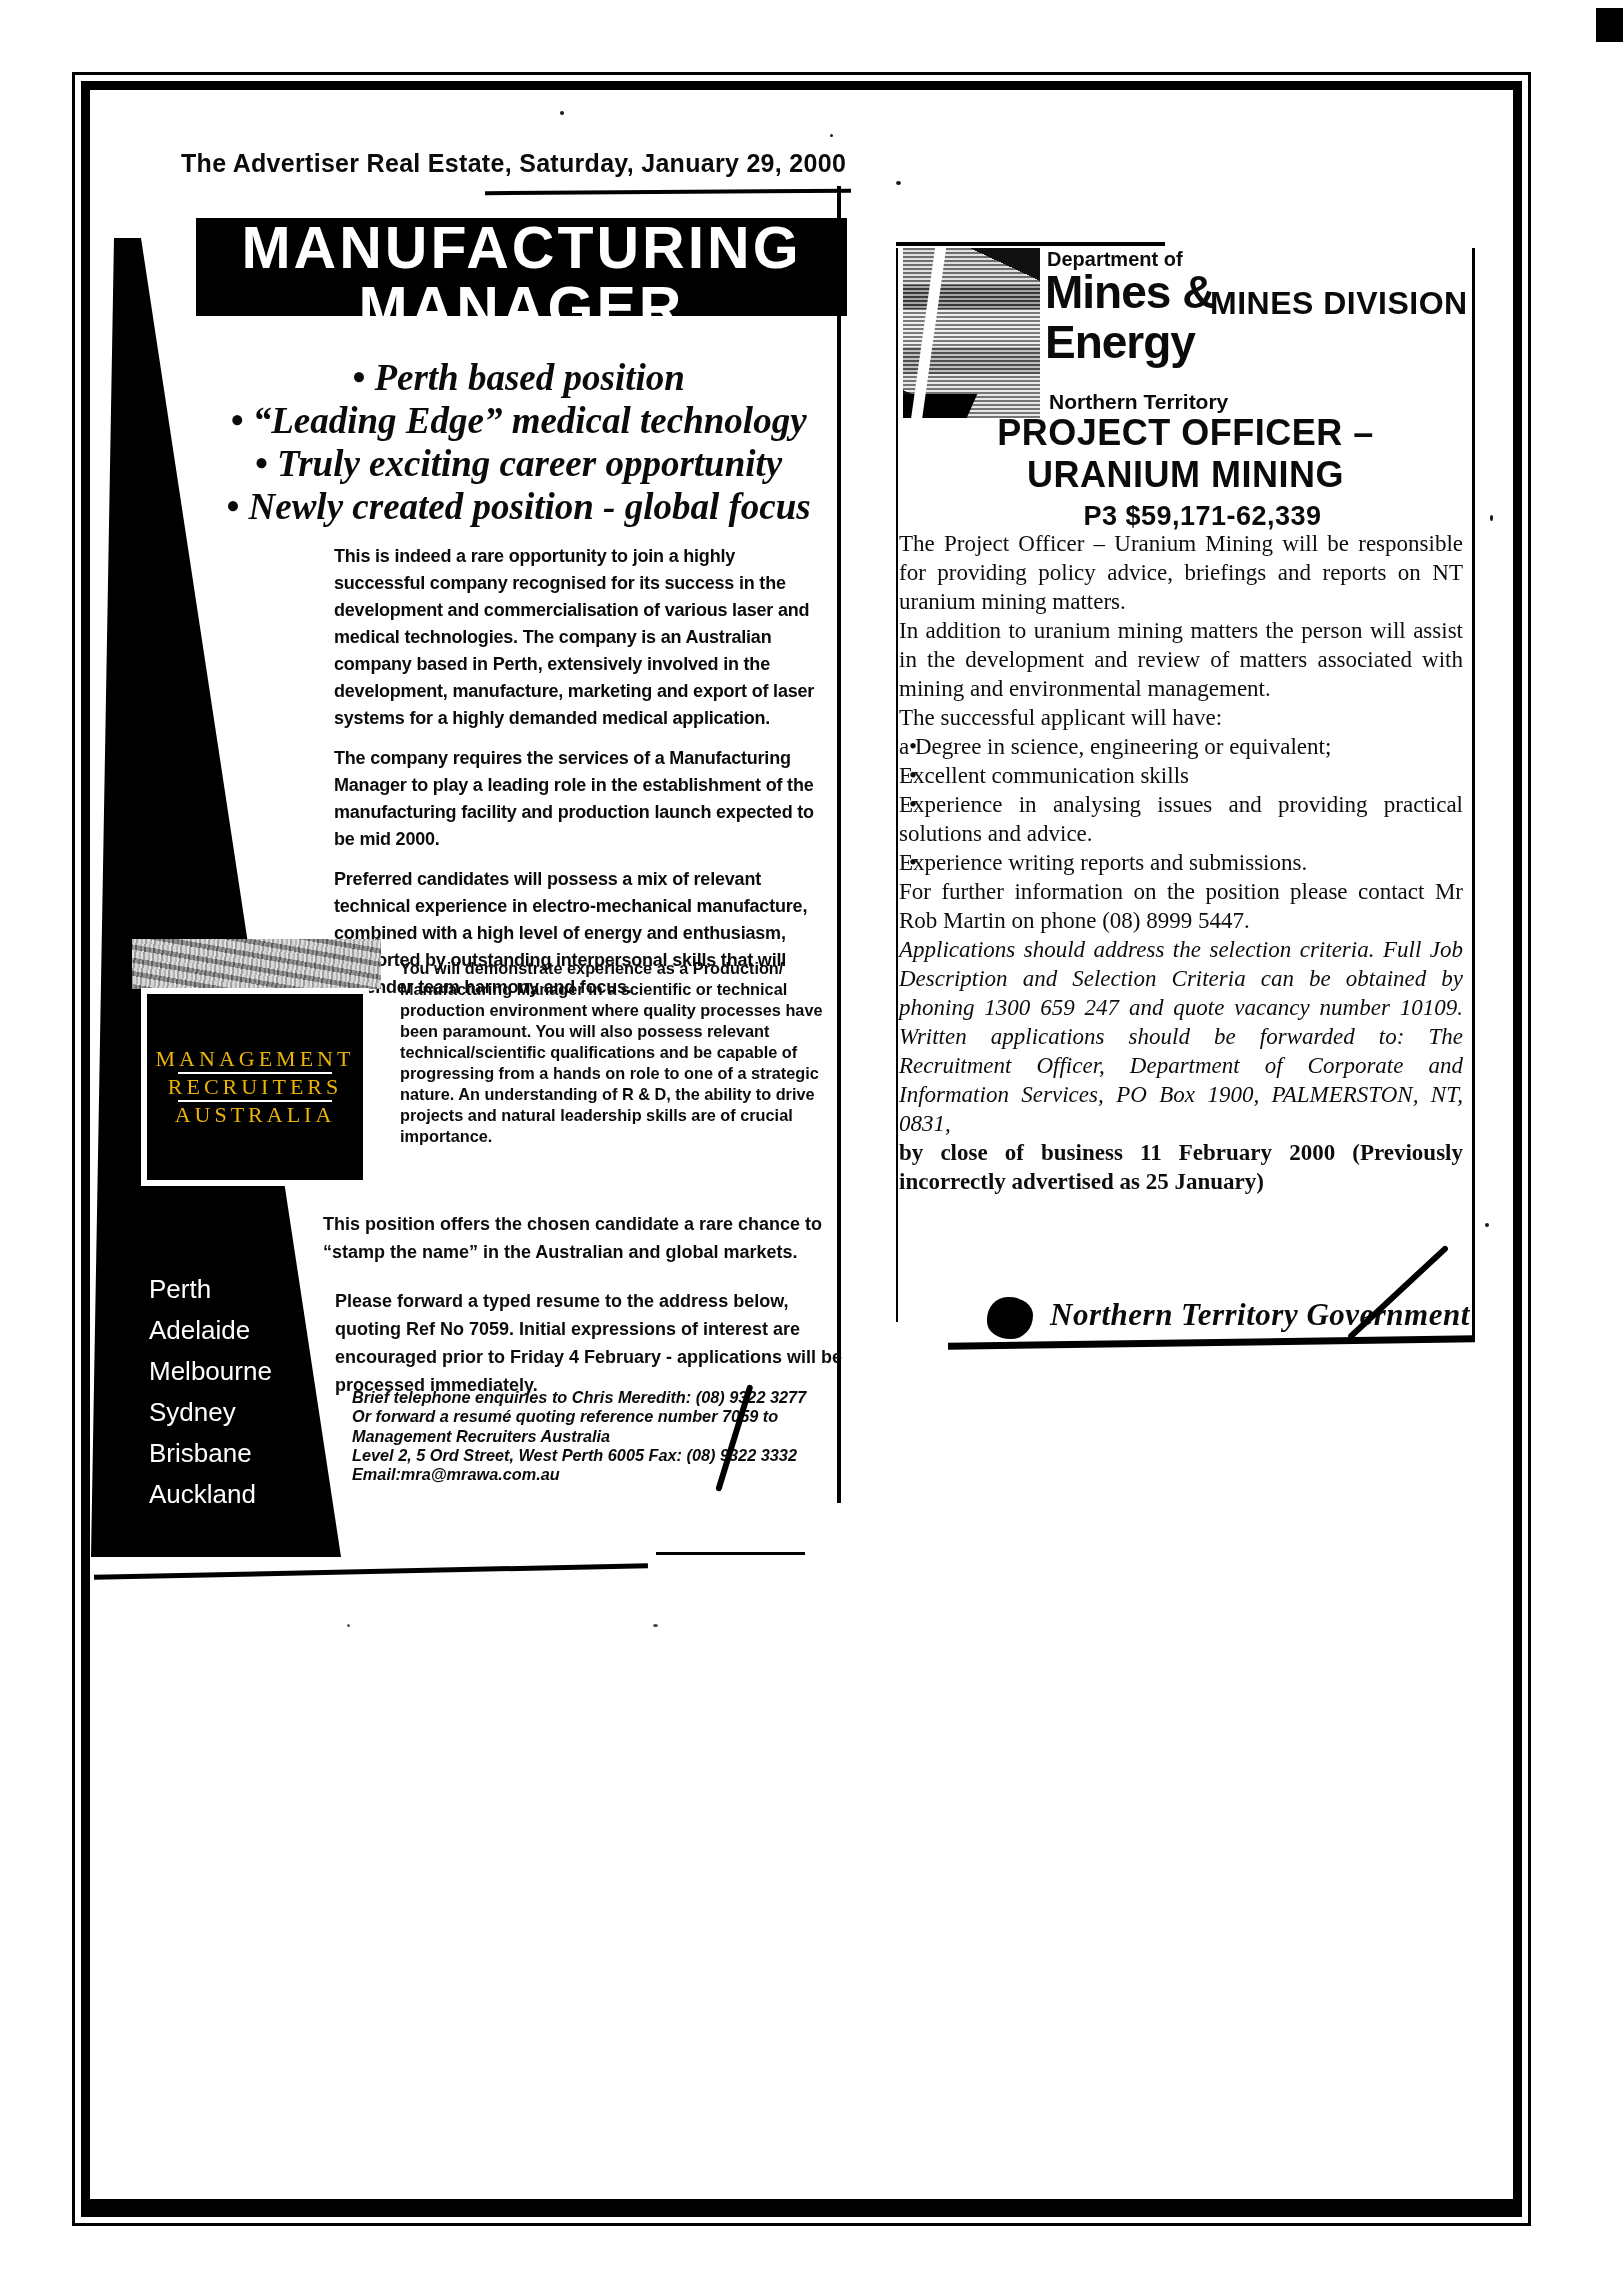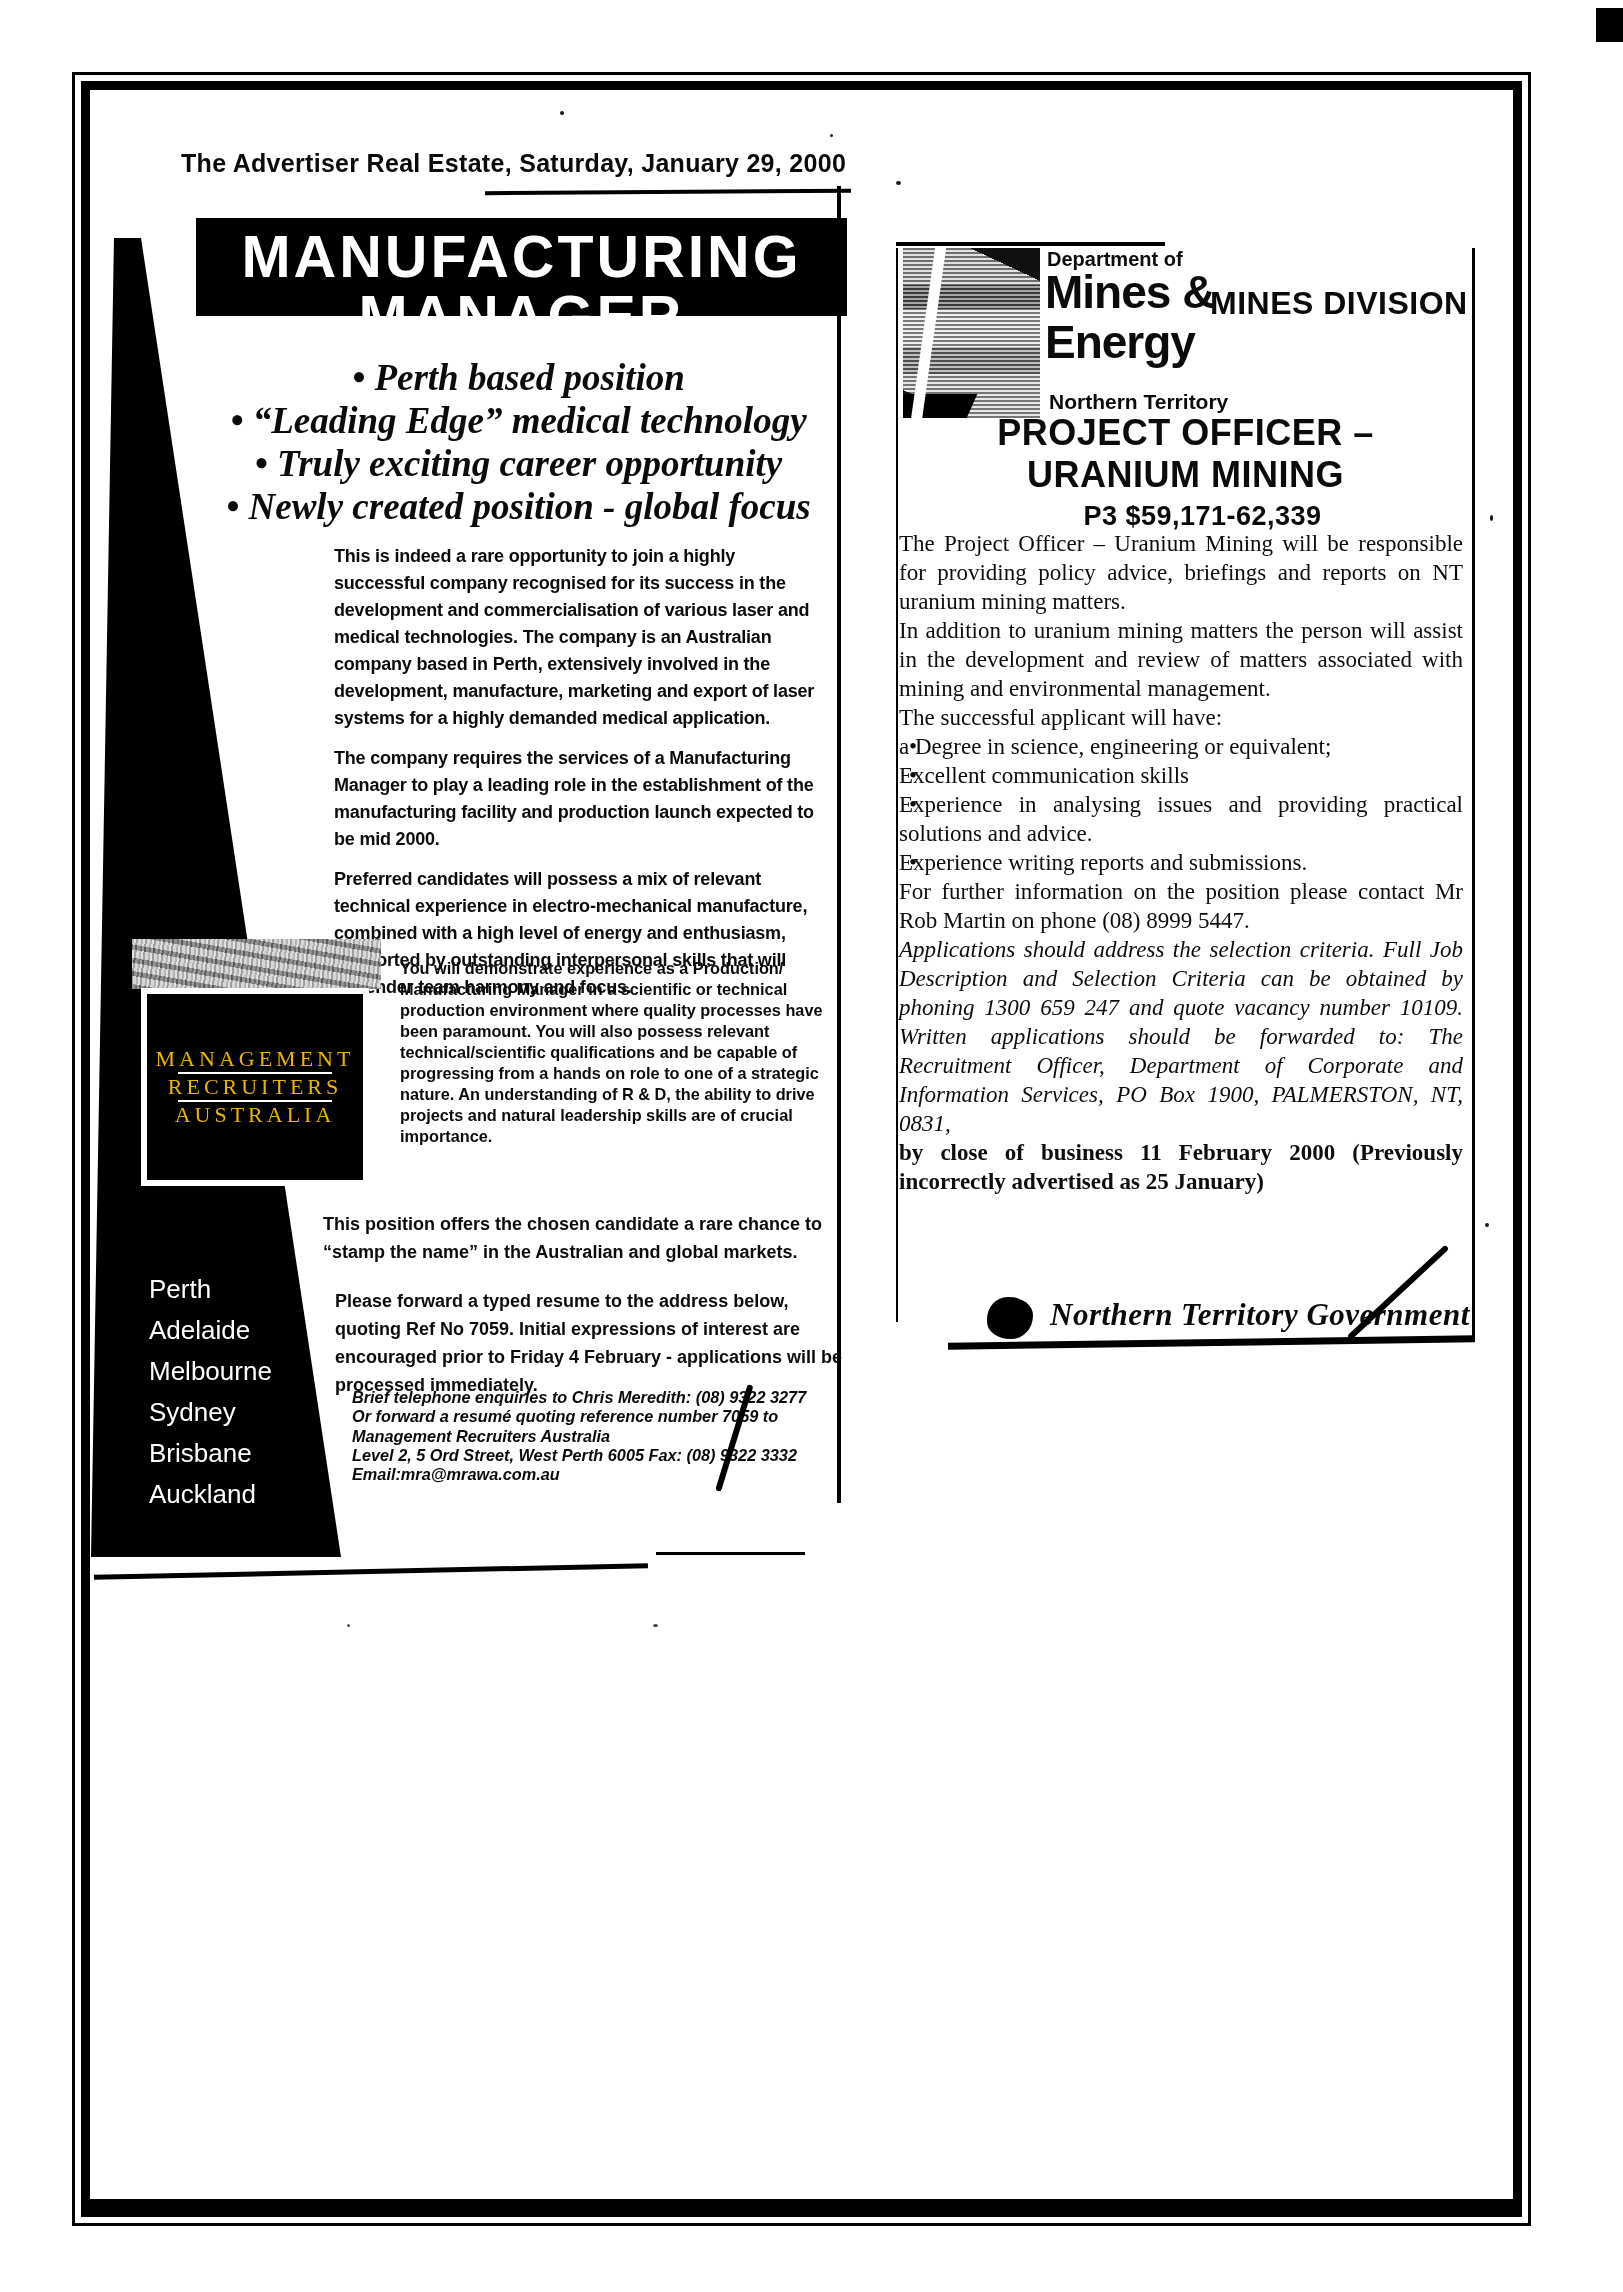--- a/index.html
+++ b/index.html
@@ -12,21 +12,21 @@
   .frame-outer{left:72px;top:72px;width:1459px;height:2154px;border:3px solid #000;}
   .frame-inner{left:81px;top:81px;width:1441px;height:2136px;border:9px solid #000;border-bottom-width:18px;}
   .masthead{left:181px;top:133px;font-size:25px;font-weight:bold;letter-spacing:0.3px;white-space:nowrap;margin-top:16px;}
 
   
   .lad-topline{left:485px;top:190px;width:366px;height:4px;background:#000;transform:rotate(-.4deg);}
   .lad-divider{left:837px;top:186px;width:4px;height:1317px;background:#000;}
   .lad-wedge{left:84px;top:238px;width:554px;height:1319px;background:#000;
              clip-path:polygon(30px 0,57px 0,257px 1319px,7px 1319px);}
   .lad-title{left:196px;top:218px;width:651px;height:98px;background:#000;color:#fff;text-align:center;
-             font-weight:bold;font-size:59px;line-height:60px;letter-spacing:3px;padding-top:9px;}
+             font-weight:bold;font-size:59px;line-height:60px;letter-spacing:3px;}
   .lad-bullets{left:188px;top:356px;width:661px;text-align:center;font-family:"Liberation Serif",serif;
                font-style:italic;font-weight:bold;font-size:37px;line-height:43px;white-space:nowrap;}
   .lad-bullets .bl::before{content:"• ";}
   .lad-body{left:334px;top:543px;width:487px;font-size:18px;line-height:27px;font-weight:bold;letter-spacing:-0.2px;}
   .lad-body p{margin:0 0 13px;}
   .lad-body p:last-child{text-align:left;}
   .gray-strip{left:132px;top:939px;width:249px;height:50px;
       background:
         repeating-linear-gradient(10deg,rgba(0,0,0,.28) 0 5px,rgba(255,255,255,.25) 5px 13px),
         repeating-linear-gradient(97deg,#9a9a9a 0 2px,#d8d8d8 2px 4px,#7d7d7d 4px 6px,#c9c9c9 6px 9px);}

